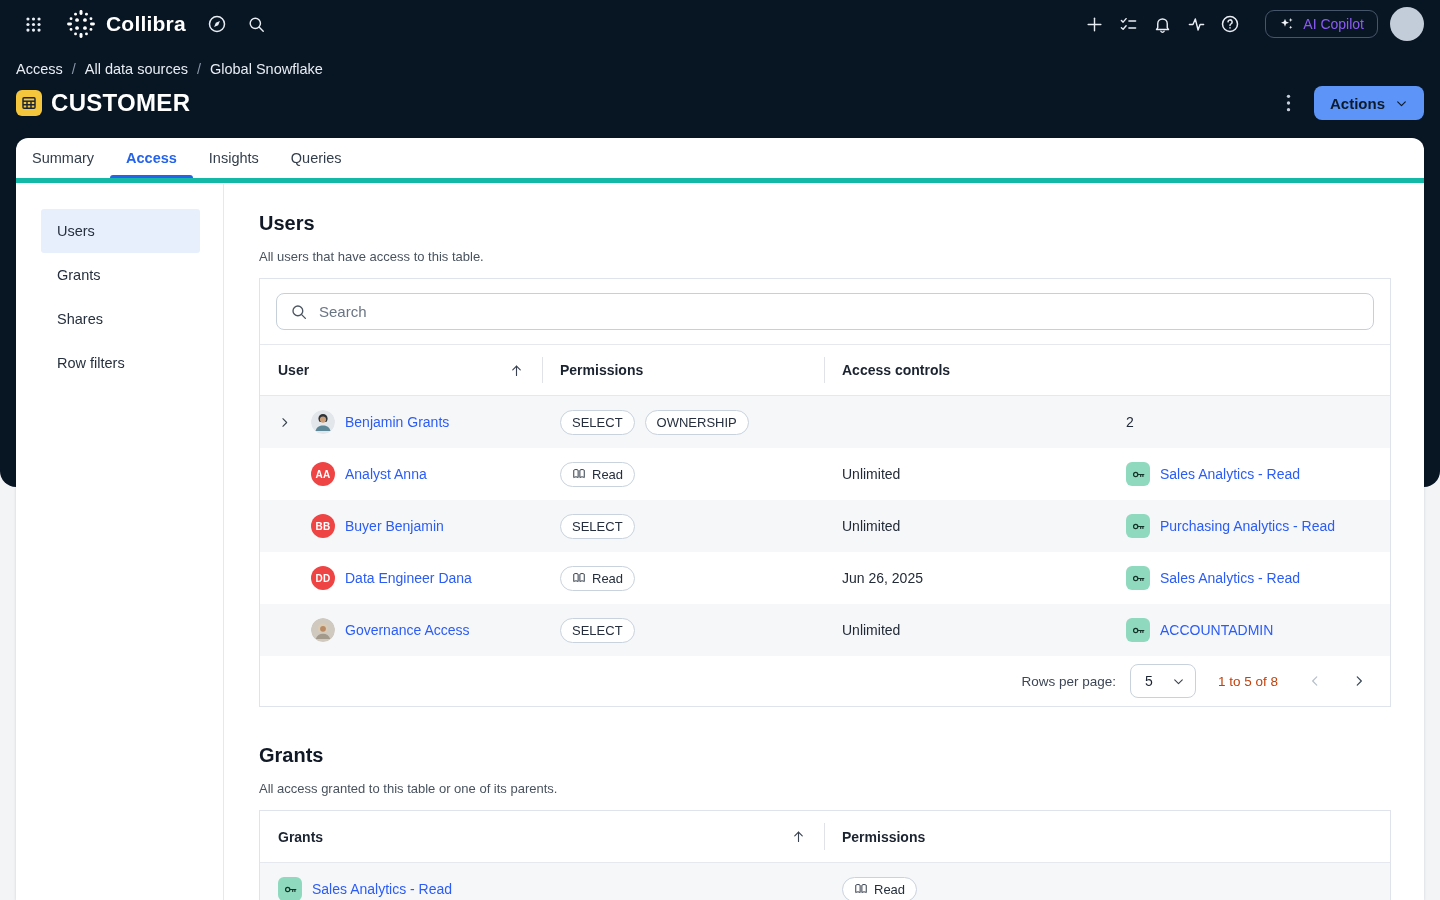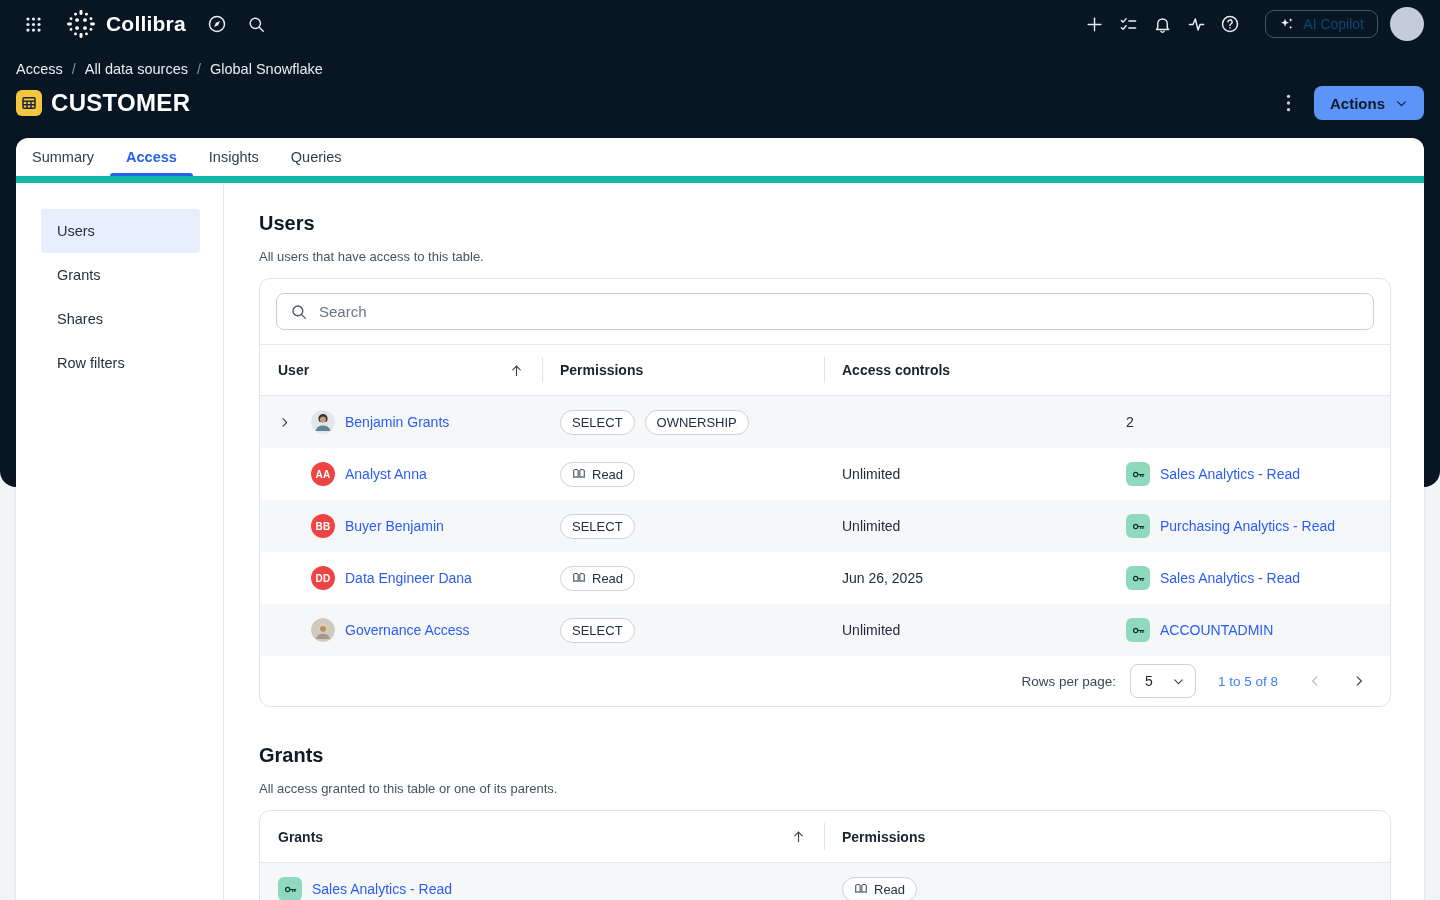--- a/index.html
+++ b/index.html
@@ -14,21 +14,21 @@
     display:flex; align-items:center; padding:0 16px; color:#e9eef4; }
   .topbar .left, .topbar .right { display:flex; align-items:center; }
   .topbar .right { margin-left:auto; }
   .icon-btn { width:34px; height:34px; display:flex; align-items:center; justify-content:center;
     border-radius:6px; cursor:pointer; }
   .icon-btn svg { stroke:#e9eef4; fill:none; stroke-width:1.8; stroke-linecap:round; stroke-linejoin:round; }
   .brand-mark { margin:0 10px 0 16px; display:flex; align-items:center; }
   .brand-name { font-size:21px; font-weight:700; letter-spacing:.2px; color:#ffffff; margin-right:14px; }
   .spacer-sm { width:6px; }
   .copilot-btn { display:flex; align-items:center; gap:8px; border:1px solid #46566a; border-radius:9px;
-    padding:5px 13px; margin:0 12px 0 18px; font-size:14px; color:#0c4a6e; cursor:pointer; }
+    padding:5px 13px; margin:0 12px 0 18px; font-size:14px; color:#8b5cf6; cursor:pointer; }
   .topbar-avatar { width:34px; height:34px; border-radius:50%; background:#c3ccd9; }
 
   
   .breadcrumb { position:absolute; top:61px; left:16px; display:flex; gap:9px; align-items:center;
     font-size:14.5px; color:#e8edf4; }
   .breadcrumb .sep { color:#8795a6; }
   .breadcrumb .crumb { cursor:pointer; }
   .titlebar { position:absolute; top:84px; left:16px; right:16px; height:38px; display:flex; align-items:center; }
   .asset-icon { width:26px; height:26px; border-radius:6px; background:#f4c63e; display:flex;
     align-items:center; justify-content:center; margin-right:9px; }
@@ -36,38 +36,38 @@
   .title-actions { margin-left:auto; display:flex; align-items:center; gap:14px; }
   .kebab { width:22px; height:30px; display:flex; align-items:center; justify-content:center; cursor:pointer; }
   .actions-btn { background:#5c95f7; color:#0d1b2c; border:none; border-radius:8px; height:34px;
     padding:0 16px; font-size:15px; font-weight:700; display:flex; align-items:center; gap:10px; cursor:pointer;
     font-family:inherit; }
   .actions-btn svg { stroke:#0d1b2c; fill:none; stroke-width:2.2; stroke-linecap:round; stroke-linejoin:round; }
 
   
   .card { position:absolute; top:138px; left:16px; width:1408px; bottom:0; background:#ffffff;
     border-radius:12px 12px 0 0; box-shadow:0 1px 3px rgba(10,20,35,.15); overflow:hidden; }
-  .tabbar { height:45px; border-bottom:7px solid #14b8a6; display:flex; align-items:stretch; padding-left:0; }
+  .tabbar { height:45px; border-bottom:5px solid #14b8a6; display:flex; align-items:stretch; padding-left:0; }
   .tab { position:relative; display:flex; align-items:center; padding:0 16px; font-size:14.5px;
     color:#333e4c; cursor:pointer; }
   .tab.active { color:#2563eb; font-weight:700; }
   .tab.active::after { content:""; position:absolute; left:0; right:0; bottom:0; height:3px;
     background:#2563eb; border-radius:3px 3px 0 0; }
 
   .card-body { position:absolute; top:46px; left:0; right:0; bottom:0; display:flex; }
   .sidenav { width:208px; border-right:1px solid #e5e8ed; padding-top:25px; flex:none; }
   .nav-item { margin:0 23px 0 25px; height:44px; display:flex; align-items:center; padding:0 16px;
     font-size:14.5px; color:#26303e; border-radius:3px; cursor:pointer; }
   .nav-item.active { background:#e8effc; }
 
   .main { flex:1; padding:28px 33px 0 35px; overflow:hidden; }
   .section-title { font-size:20px; font-weight:700; color:#111826; }
   .section-sub { font-size:13px; color:#49535f; margin-top:14px; }
 
-  .panel { border:1px solid #dfe4ec; border-radius:11px; margin-top:14px; background:#fff; overflow:hidden; }
+  .panel { border:1px solid #dfe4ec; border-radius:0; margin-top:14px; background:#fff; overflow:hidden; }
   .search-wrap { padding:14px 16px; }
   .search-box { display:flex; align-items:center; gap:11px; height:37px; border:1px solid #c7d0da;
     border-radius:8px; padding:0 13px; }
   .search-box svg { stroke:#4c5663; fill:none; stroke-width:1.8; stroke-linecap:round; flex:none; }
   .search-box input { border:none; outline:none; flex:1; font-size:15px; color:#1c2433;
     font-family:inherit; background:transparent; }
   .search-box input::placeholder { color:#6a7584; }
 
   .users-grid { display:grid; grid-template-columns:282px 282px 284px 1fr; }
   .grants-grid { display:grid; grid-template-columns:564px 1fr; }
@@ -93,21 +93,21 @@
   .pill svg { stroke:#252f3e; fill:none; stroke-width:1.6; stroke-linejoin:round; }
   .key-chip { width:24px; height:24px; border-radius:6px; background:#8fd9be; display:flex; flex:none;
     align-items:center; justify-content:center; margin-right:10px; }
   .key-chip svg { stroke:#15342a; fill:none; stroke-width:1.9; stroke-linecap:round; }
 
   .tfoot { height:50px; display:flex; align-items:center; justify-content:flex-end; gap:14px; padding:0 16px; }
   .rpp-label { font-size:13.5px; color:#3c4656; }
   .rpp-select { width:66px; height:34px; border:1px solid #c9d2dc; border-radius:8px; display:flex;
     align-items:center; padding:0 10px 0 14px; font-size:14px; color:#1c2433; cursor:pointer; }
   .rpp-select svg { margin-left:auto; stroke:#39424e; fill:none; stroke-width:2; stroke-linecap:round; stroke-linejoin:round; }
-  .range-label { font-size:13.5px; color:#3b82f6; margin:0 8px; }
+  .range-label { font-size:13.5px; color:#c2410c; margin:0 8px; }
   .pg-btn { width:30px; height:30px; display:flex; align-items:center; justify-content:center; cursor:pointer; }
   .pg-btn svg { fill:none; stroke-width:2.1; stroke-linecap:round; stroke-linejoin:round; }
   .pg-btn.disabled svg { stroke:#b6bfca; }
   .pg-btn.enabled svg { stroke:#394656; }
 
   .grants-heading { margin-top:37px; }
 </style>
 </head>
 <body>
 

